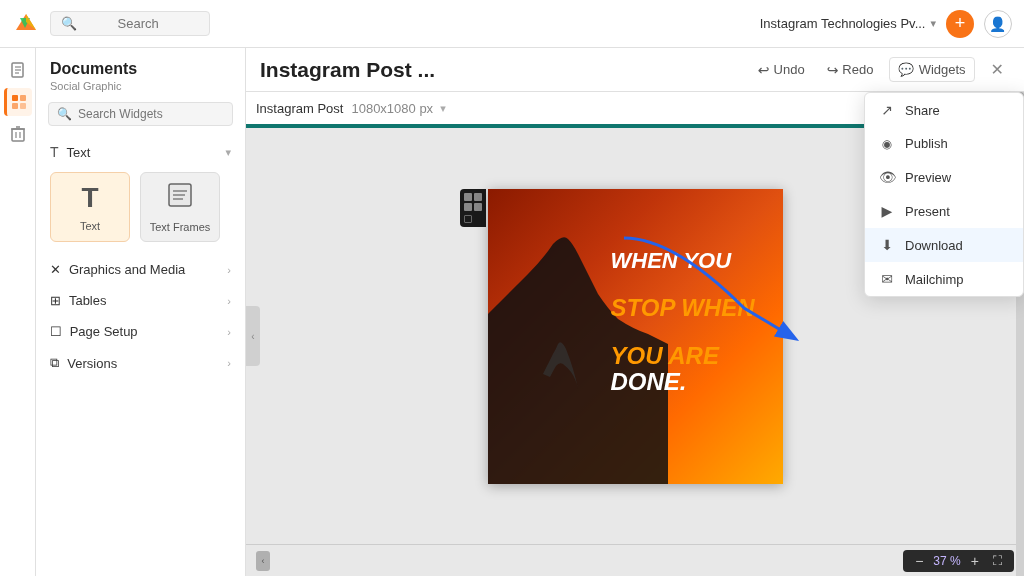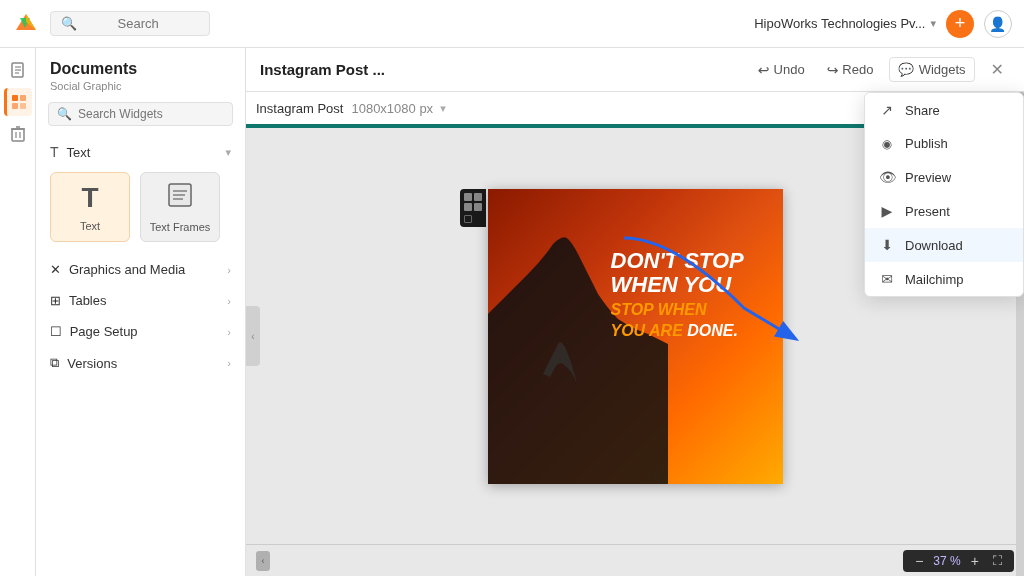--- a/index.html
+++ b/index.html
@@ -228,21 +228,21 @@
     .canvas-toolbar {
       height: 44px;
       background: #fff;
       border-bottom: 1px solid #e0e0e0;
       display: flex;
       align-items: center;
       padding: 0 14px;
       gap: 10px;
     }
     .canvas-title {
-      font-size: 15px;
+      font-size: 21px;
       font-weight: 600;
       color: #222;
       flex: 1;
     }
     .toolbar-btn {
       display: flex;
       align-items: center;
       gap: 4px;
       font-size: 13px;
       color: #555;
@@ -336,27 +336,27 @@
       font-weight: 900;
       color: #fff;
       line-height: 1.1;
       font-style: italic;
       text-transform: uppercase;
     }
     .canvas-text-orange {
       color: #ff9900;
     }
     .canvas-text-line3 {
-      font-size: 16px;
+      font-size: 24px;
       font-weight: 900;
       color: #ff9900;
       line-height: 1.1;
       font-style: italic;
       text-transform: uppercase;
-      margin-top: 4px;
+      margin-top: 22px;
     }
     .canvas-grid-btn {
       position: absolute;
       left: -28px;
       top: 0;
       width: 26px;
       background: #1a1a1a;
       border-radius: 4px 0 0 4px;
       display: flex;
       flex-direction: column;
@@ -503,21 +503,21 @@
       <polygon points="8,8 18,8 13,18" fill="#22c55e" opacity="0.85"></polygon>
       <polygon points="14,4 24,20 14,12" fill="#eab308" opacity="0.9"></polygon>
     </svg>
   </div>
   <div class="search-bar">
     <span style="color:#aaa;font-size:13px;">🔍</span>
     <input placeholder="Search" style="">
   </div>
   <div class="navbar-spacer"></div>
   <div class="navbar-company">
-    <span>HipoWorks Technologies Pv...</span>
+    <span>Instagram Technologies Pv...</span>
     <span style="font-size:11px;color:#888;">▾</span>
   </div>
   <div class="navbar-plus-btn">
     <span>+</span>
   </div>
   <div class="navbar-avatar">
     <span>👤</span>
   </div>
 </div>
 
@@ -688,21 +688,20 @@
         <div class="doc-canvas-inner">
 
           <div class="canvas-image-bg"></div>
 
           <svg class="canvas-silhouette" viewBox="0 0 180 250" xmlns="http://www.w3.org/2000/svg">
             <path d="M0,250 L0,80 Q20,60 40,40 Q55,25 65,10 Q75,0 80,5 Q85,10 90,20 Q100,40 110,60 Q120,75 130,85 Q145,95 160,100 Q170,105 180,110 L180,250 Z" fill="#111" opacity="0.85"></path>
             <path d="M55,140 Q60,130 65,120 Q68,115 70,110 Q73,105 78,115 Q82,125 85,135 Q88,145 90,155 Q88,145 83,138 Q79,133 75,130 Q71,128 68,132 Q65,137 62,143 Z" fill="#333" opacity="0.7"></path>
           </svg>
 
           <div class="canvas-text-block">
-            <div class="canvas-text-line1">DON'T STOP</div>
             <div class="canvas-text-line2">WHEN YOU</div>
             <div class="canvas-text-line3">STOP WHEN</div>
             <div class="canvas-text-line3">YOU ARE <span style="color:#fff;">DONE.</span></div>
           </div>
         </div>
       </div>
 
       <svg style="position:absolute;top:100px;right:190px;pointer-events:none;" width="220" height="130" viewBox="0 0 220 130">
         <defs>
           <marker id="arrowhead" markerWidth="8" markerHeight="8" refX="6" refY="3" orient="auto">

